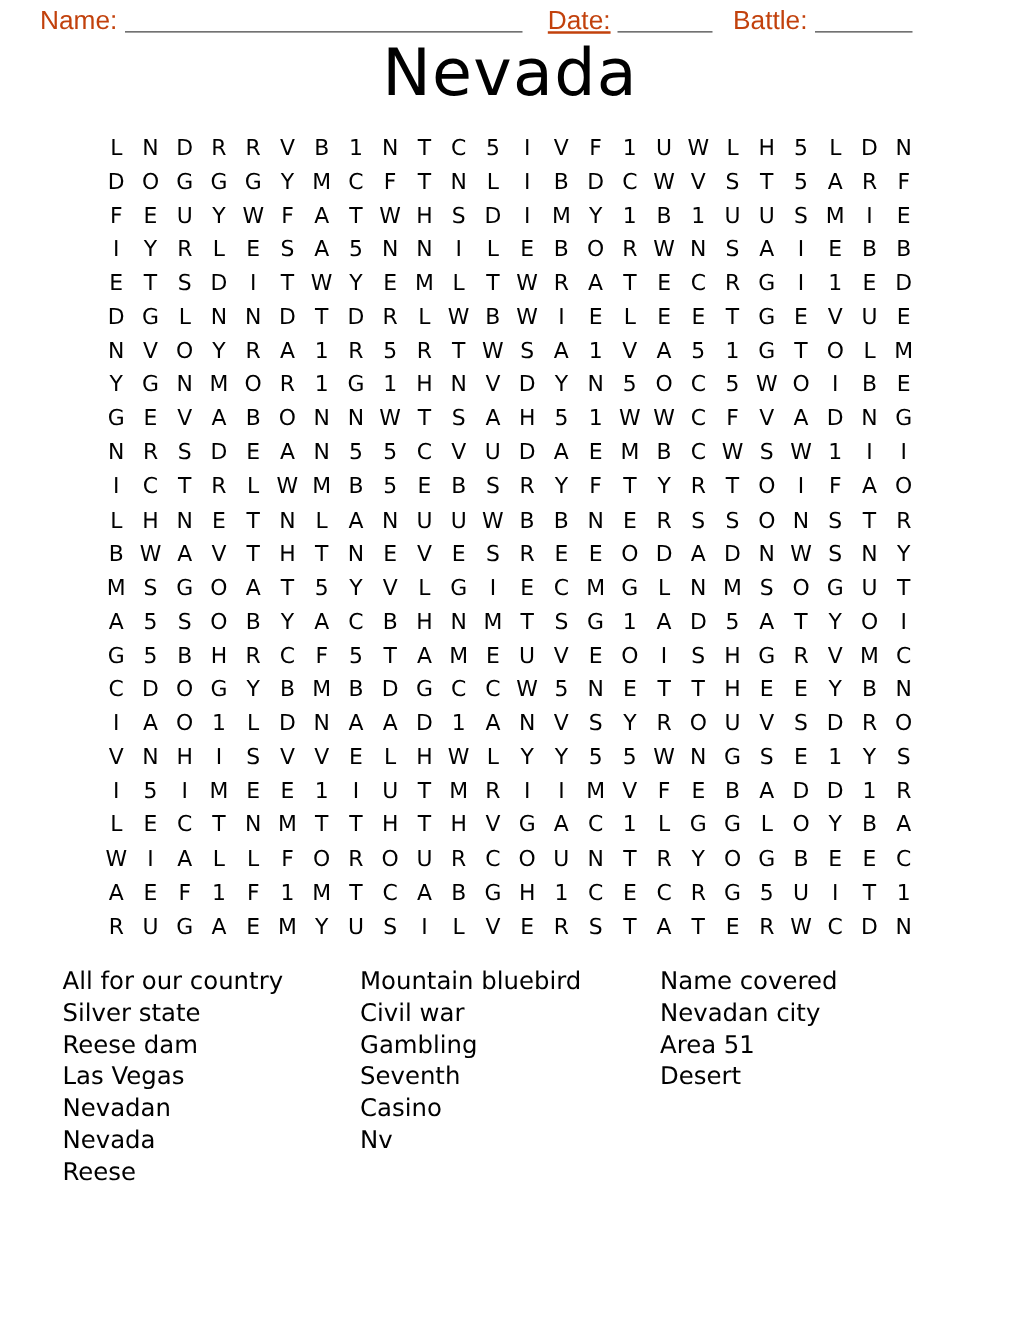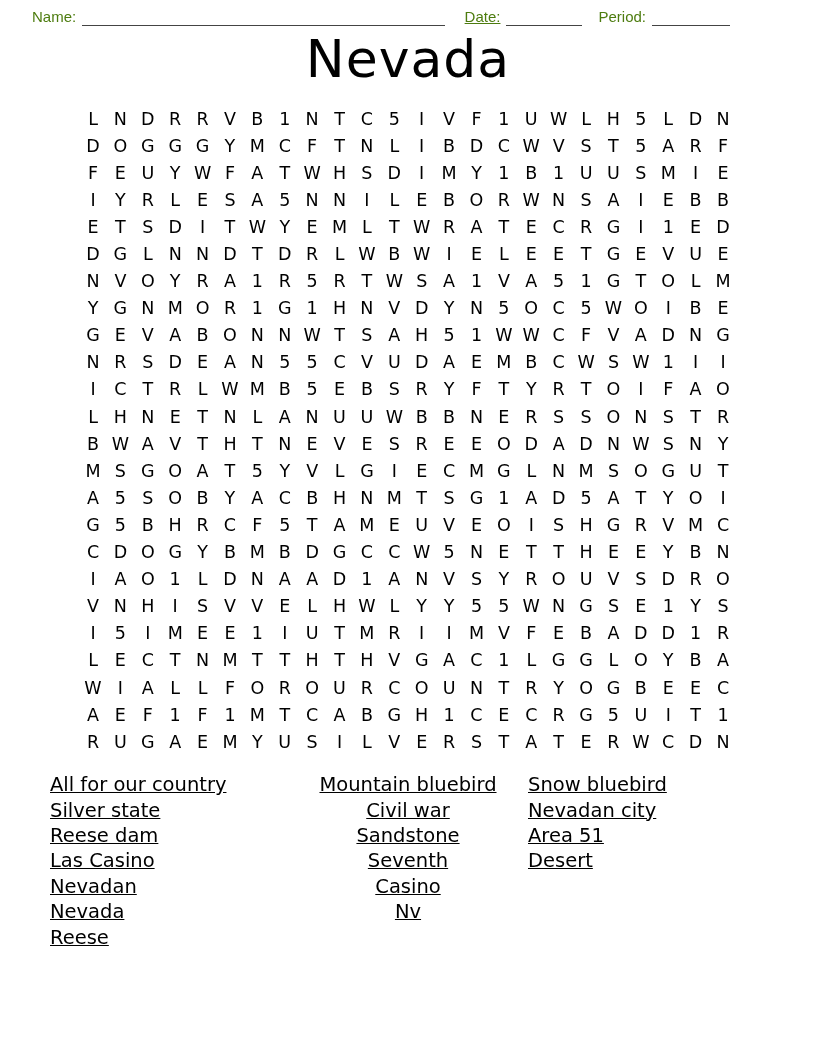--- a/index.html
+++ b/index.html
@@ -13,23 +13,23 @@
     font-family: "DejaVu Sans", sans-serif;
     position: relative;
   }
 
   
   .header {
     display: flex;
     align-items: flex-start;
     padding: 8px 86px 0 32px;
     font-family: "Liberation Sans", sans-serif;
-    font-size: 15px;
+    font-size: 21px;
     line-height: 18px;
-    color: #4d7c0f;
+    color: #c2410c;
   }
   .header .label { white-space: nowrap; }
   .blank-line {
     display: inline-block;
     border-bottom: 1.6px solid #444;
     height: 15px;
     margin-left: 6px;
   }
   .name-group  { display: flex; align-items: flex-end; flex: 1 1 auto; margin-right: 20px; }
   .name-group .blank-line { flex: 1 1 auto; }
@@ -65,41 +65,40 @@
     justify-content: center;
   }
 
   
   .words {
     display: flex;
     margin: 17px 0 12px 50px;
     font-size: 19.5px;
     line-height: 25.4px;
     font-weight: 500;
-    text-decoration: underline;
   }
   .word-col { white-space: nowrap; }
   .word-col-1 { width: 238px; }
-  .word-col-2 { width: 240px; text-align: center; }
+  .word-col-2 { width: 240px; }
   .word-col-3 { width: auto; }
 </style>
 </head>
 <body>
 
 <div class="header">
   <div class="name-group">
     <span class="label">Name:</span>
     <span class="blank-line"></span>
   </div>
   <div class="date-group">
     <span class="label">Date:</span>
     <span class="blank-line"></span>
   </div>
   <div class="period-group">
-    <span class="label">Period:</span>
+    <span class="label">Battle:</span>
     <span class="blank-line"></span>
   </div>
 </div>
 
 <div class="title">Nevada</div>
 
 <div class="grid">
     <span class="cell">L</span>
     <span class="cell">N</span>
     <span class="cell">D</span>
@@ -676,32 +675,32 @@
     <span class="cell">C</span>
     <span class="cell">D</span>
     <span class="cell">N</span>
   </div>
 
 <div class="words">
   <div class="word-col word-col-1">
       <div class="word">All for our country</div>
       <div class="word">Silver state</div>
       <div class="word">Reese dam</div>
-      <div class="word">Las Casino</div>
+      <div class="word">Las Vegas</div>
       <div class="word">Nevadan</div>
       <div class="word">Nevada</div>
       <div class="word">Reese</div>
     </div>
   <div class="word-col word-col-2">
       <div class="word">Mountain bluebird</div>
       <div class="word">Civil war</div>
-      <div class="word">Sandstone</div>
+      <div class="word">Gambling</div>
       <div class="word">Seventh</div>
       <div class="word">Casino</div>
       <div class="word">Nv</div>
     </div>
   <div class="word-col word-col-3">
-      <div class="word">Snow bluebird</div>
+      <div class="word">Name covered</div>
       <div class="word">Nevadan city</div>
       <div class="word">Area 51</div>
       <div class="word">Desert</div>
     </div>
 </div>
 
 </body></html>

